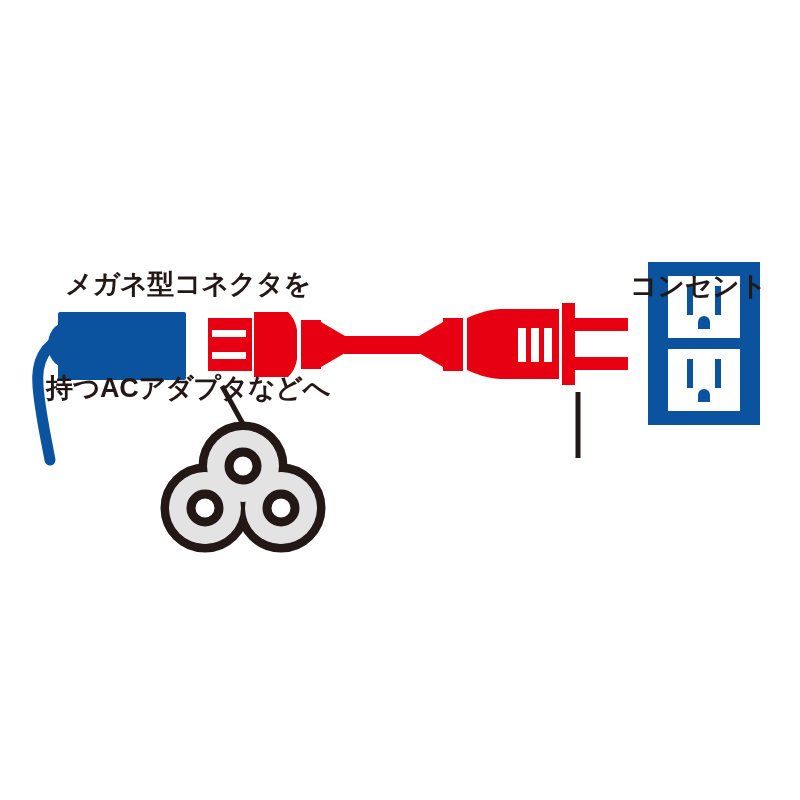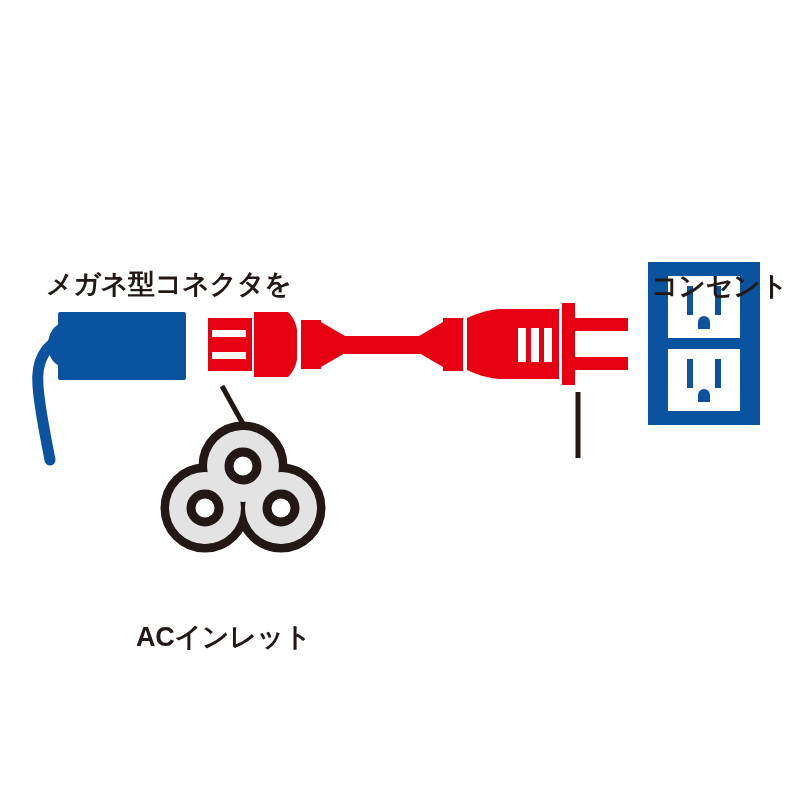--- a/index.html
+++ b/index.html
@@ -38,21 +38,20 @@
   }
   #label-adapter {
     left: 46px;
     top: 198px;
     font-size: 27px;
   }
   #label-outlet {
     left: 630px;
     top: 200px;
     font-size: 27px;
-    margin-left: 21px;
   }
   #label-inlet {
     left: 136px;
     top: 551px;
     font-size: 27px;
     text-align: center;
   }
   #label-plug {
     left: 530px;
     top: 466px;
@@ -151,24 +150,24 @@
 
       <circle cx="243" cy="466" r="14" fill="#FFFFFF" stroke="#231815" stroke-width="9"></circle>
       <circle cx="205" cy="508" r="14" fill="#FFFFFF" stroke="#231815" stroke-width="9"></circle>
       <circle cx="281" cy="508" r="14" fill="#FFFFFF" stroke="#231815" stroke-width="9"></circle>
     </g>
 
   </svg>
 
   <div class="label" id="label-adapter">
     <span class="label-line">メガネ型コネクタを</span>
+    <span class="label-line">持つACアダプタなどへ</span>
   </div>
 
   <div class="label" id="label-outlet">
     <span class="label-line">コンセント</span>
   </div>
 
   <div class="label" id="label-inlet">
-    <span class="label-line">ACインレット</span>
   </div>
 
 
 </div>
 
 </body></html>

